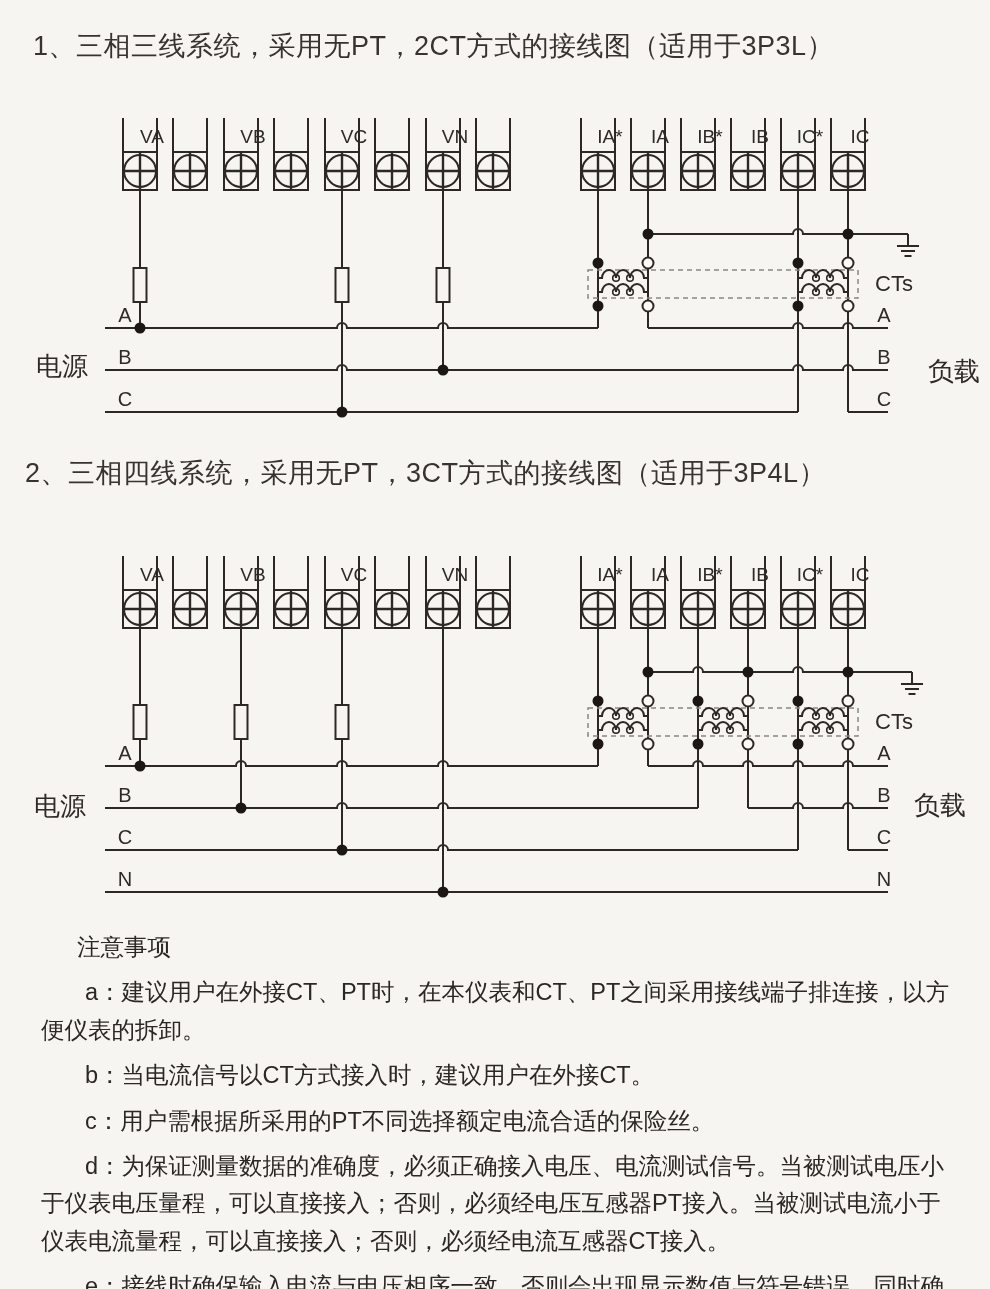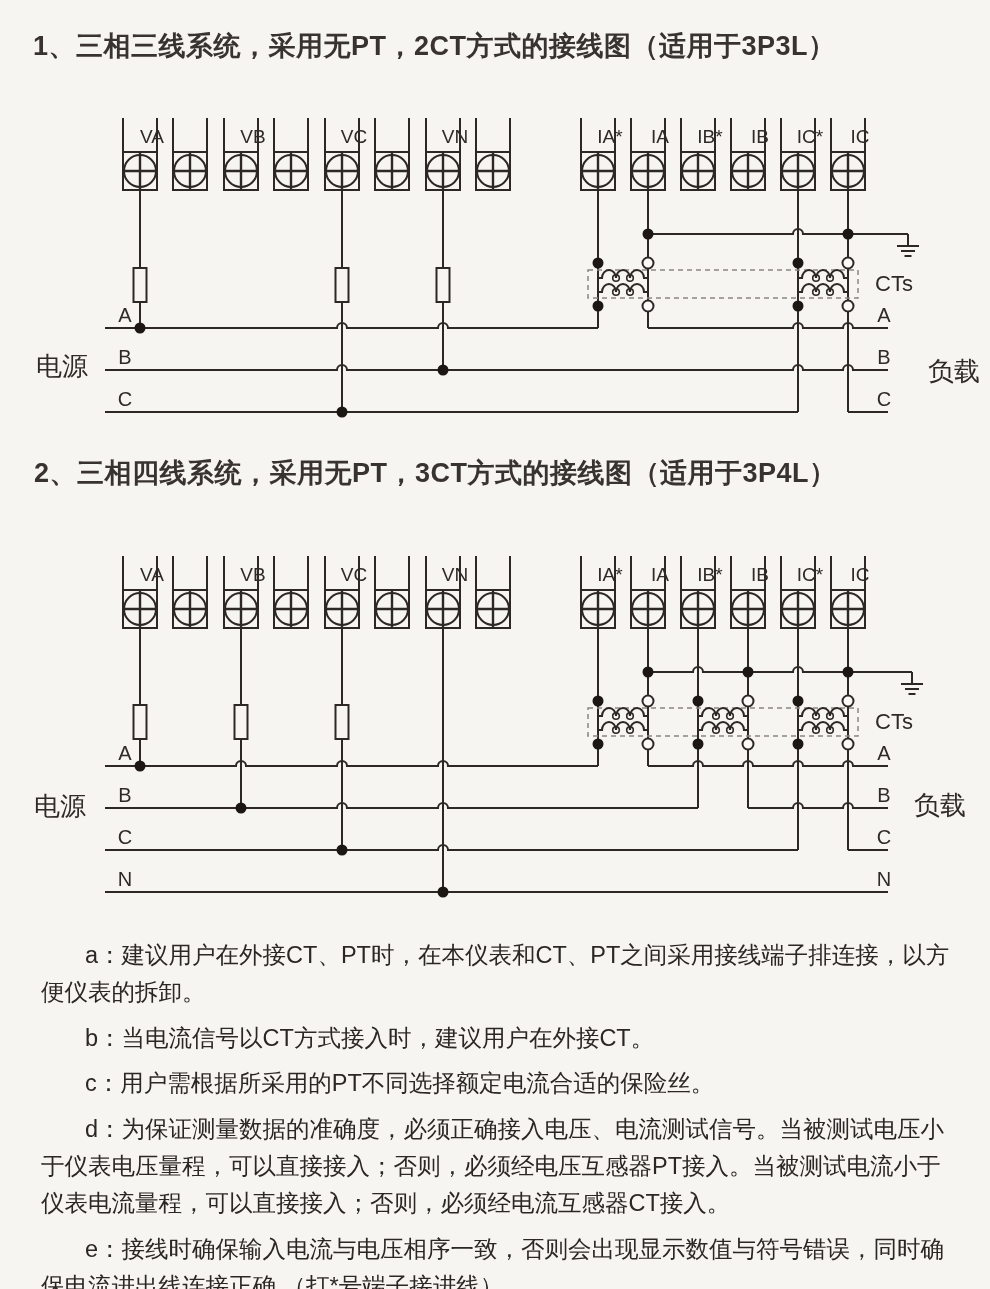--- a/index.html
+++ b/index.html
@@ -3,25 +3,25 @@
 <meta charset="utf-8">
 <style>
   html,body{margin:0;padding:0;background:#e9e8e6;}
   .page{
     position:relative;width:990px;height:1289px;margin:0 auto;
     background:#f6f5f2;overflow:hidden;
     font-family:"Liberation Sans","DejaVu Sans",sans-serif;
     color:#2f2a26;
   }
   .title{
-    position:absolute;font-size:27px;font-weight:700;letter-spacing:0.5px;
+    position:absolute;font-size:27px;font-weight:400;letter-spacing:0.5px;
     color:#383230;white-space:nowrap;
   }
   #title1{left:33px;top:28px;}
-  #title2{left:34px;top:455px;}
+  #title2{left:25px;top:455px;}
   #wiring-svg{position:absolute;left:0;top:0;}
   #labels{position:absolute;left:12px;top:0;width:100%;height:100%;pointer-events:none;padding-left:20px;}
   .lbl{
     position:absolute;transform:translate(-50%,-50%);white-space:nowrap;
     color:#2f2a26;font-family:"Liberation Sans","DejaVu Sans",sans-serif;
   }
   .notes{
     position:absolute;left:33px;top:929px;width:932px;
     font-size:23.5px;line-height:37.4px;color:#2b2724;
   }
@@ -323,19 +323,20 @@
       <div class="lbl" style="left: 872px; top: 753px; font-size: 20px;">A</div>
       <div class="lbl" style="left: 872px; top: 795px; font-size: 20px;">B</div>
       <div class="lbl" style="left: 872px; top: 837px; font-size: 20px;">C</div>
       <div class="lbl" style="left: 872px; top: 879px; font-size: 20px;">N</div>
       <div class="lbl" style="left: 882px; top: 722px; font-size: 22px;">CTs</div>
       <div class="lbl" style="left: 48px; top: 806px; font-size: 26px;">电源</div>
       <div class="lbl" style="left: 928px; top: 805px; font-size: 26px;">负载</div>
     </div>
 
   <div class="notes">
+    <p class="heading">注意事项</p>
     <p>a：建议用户在外接CT、PT时，在本仪表和CT、PT之间采用接线端子排连接，以方便仪表的拆卸。</p>
     <p>b：当电流信号以CT方式接入时，建议用户在外接CT。</p>
     <p>c：用户需根据所采用的PT不同选择额定电流合适的保险丝。</p>
     <p>d：为保证测量数据的准确度，必须正确接入电压、电流测试信号。当被测试电压小于仪表电压量程，可以直接接入；否则，必须经电压互感器PT接入。当被测试电流小于仪表电流量程，可以直接接入；否则，必须经电流互感器CT接入。</p>
     <p>e：接线时确保输入电流与电压相序一致，否则会出现显示数值与符号错误，同时确保电流进出线连接正确 （打*号端子接进线）</p>
   </div>
 </div>
 
 </body></html>

